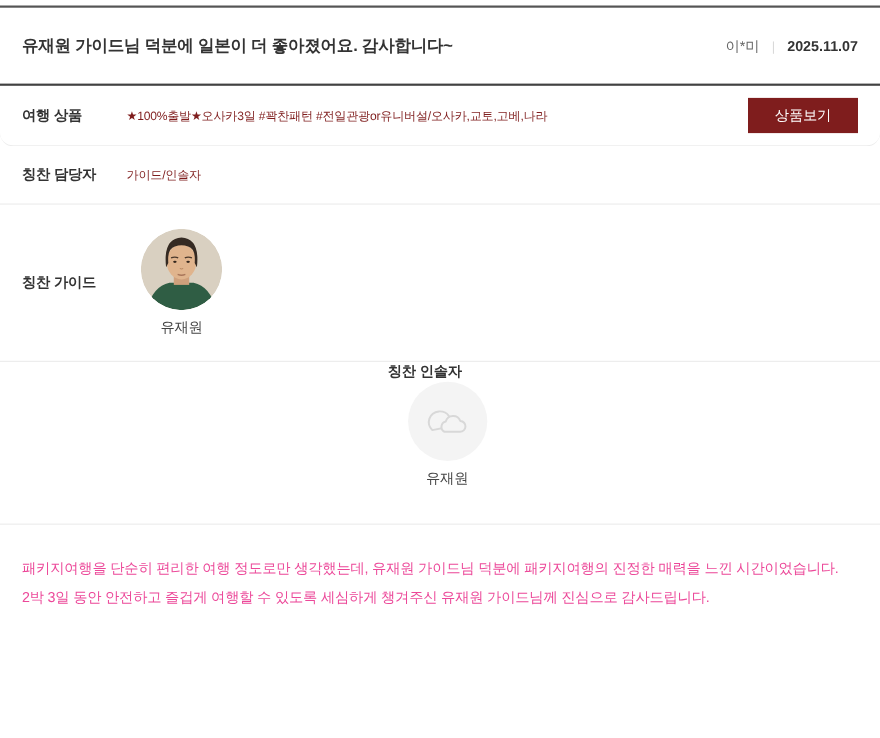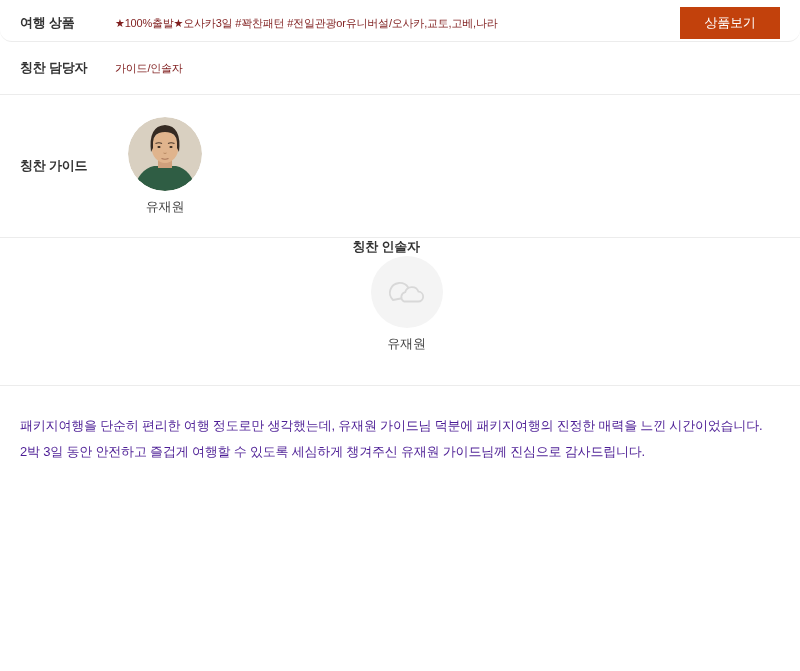--- a/index.html
+++ b/index.html
@@ -53,33 +53,33 @@
     font-weight: 600;
     color: #333;
     letter-spacing: -0.2px;
   }
   .row-value {
     font-size: 11px;
     color: #7f1d1d;
     letter-spacing: -0.2px;
     padding-right: 130px;
   }
-  .row-product { height: 37px; border-radius: 12px; }
+  .row-product { height: 55px; border-radius: 12px; }
   .row-type, .row-target { height: 53px; }
   .row-guide { height: 143px; }
   .row-escort { height: 148px; flex-direction: column; }
 
   .view-btn {
     position: absolute;
     right: 20px;
     top: 50%;
     transform: translateY(-50%);
     width: 100px;
     height: 32px;
-    background: #c2410c;
+    background: #7f1d1d;
     color: #fff;
     font-size: 13px;
     font-family: "Liberation Sans", "DejaVu Sans", sans-serif;
     border: none;
     cursor: pointer;
     letter-spacing: -0.2px;
   }
 
   
   .person-cell {
@@ -111,30 +111,38 @@
     letter-spacing: -0.2px;
     text-align: center;
   }
 
   
   .review {
     padding: 27px 20px 0 20px;
   }
   .review p {
     font-size: 13px;
-    color: #4c1d95;
+    color: #ec4899;
     line-height: 26px;
     letter-spacing: -0.2px;
   }
 </style>
 </head>
 <body>
 
 <div class="page">
 
+  <div class="title-bar">
+    <div class="page-title">유재원 가이드님 덕분에 일본이 더 좋아졌어요. 감사합니다~</div>
+    <div class="title-meta">
+      <span class="author">이*미</span>
+      <span class="meta-sep">|</span>
+      <span class="date">2025.11.07</span>
+    </div>
+  </div>
 
   <div class="row row-product">
     <div class="row-label">여행 상품</div>
     <div class="row-value">★100%출발★오사카3일 #꽉찬패턴 #전일관광or유니버설/오사카,교토,고베,나라</div>
     <button class="view-btn">상품보기</button>
   </div>
 
 
   <div class="row row-target">
     <div class="row-label">칭찬 담당자</div>

